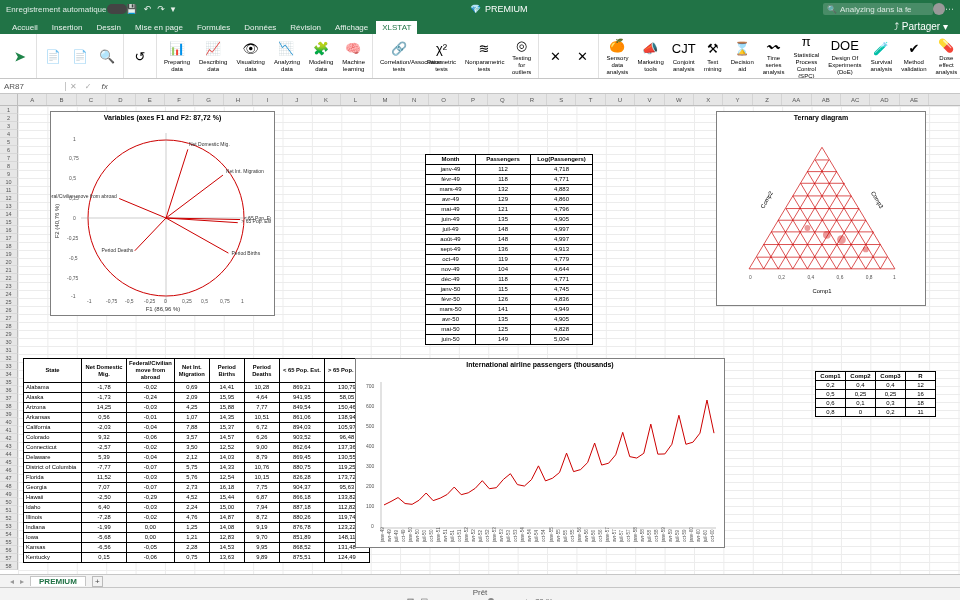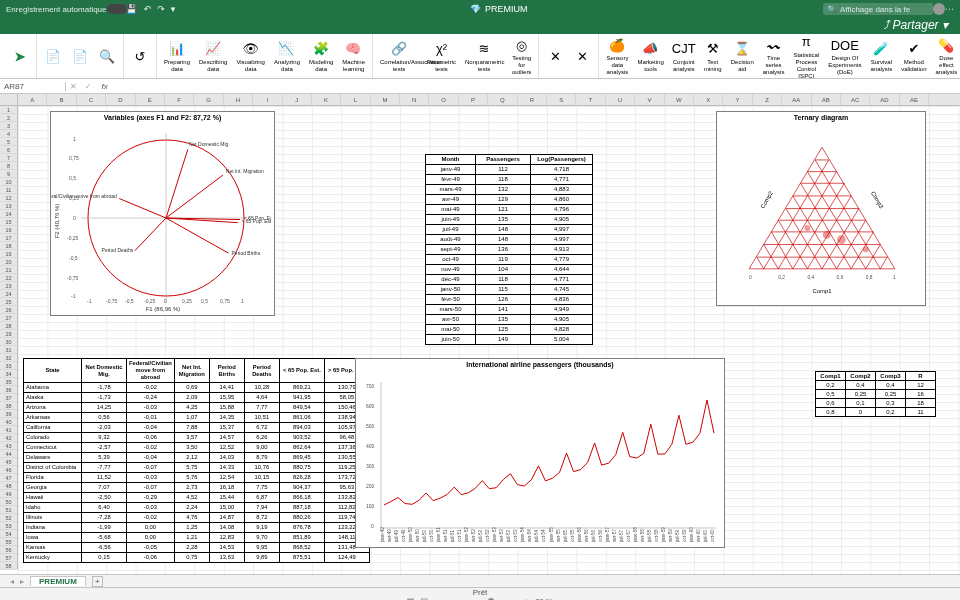--- a/index.html
+++ b/index.html
@@ -13,21 +13,21 @@
 .title-bar .qat-icons span { font-size: 9px; opacity: .9; }
 .title-bar .doc-name { flex: 1; text-align: center; font-size: 9px; display: flex; justify-content: center; align-items: center; gap: 3px; }
 .title-bar .search-pill { width: 110px; height: 12px; background: rgba(255,255,255,.18); border-radius: 2px; display: flex; align-items: center; padding: 0 4px; gap: 3px; font-size: 8px; color: rgba(255,255,255,.8); }
 .title-bar .avatar { width: 12px; height: 12px; background: #999; border-radius: 50%; }
 
 
 .tabs { height: 16px; background: #217346; display: flex; align-items: flex-end; gap: 2px; padding: 0 6px; }
 .tabs .tab { color: rgba(255,255,255,.9); padding: 2px 6px; font-size: 8px; }
 .tabs .tab.active { background: #fff; color: #217346; }
 .tabs .spacer { flex: 1; }
-.tabs .share-btn { color: #fff; font-size: 12px; padding: 2px 6px; cursor: pointer; font-style: italic; }
+.tabs .share-btn { color: #fff; font-size: 10px; padding: 2px 6px; cursor: pointer; }
 
 
 .ribbon { height: 45px; background: #fff; border-bottom: 1px solid #c6c6c6; display: flex; align-items: center; padding: 0 4px; overflow: hidden; }
 .ribbon .btn-group { display: flex; align-items: center; gap: 3px; padding: 0 4px; border-right: 1px solid #e1e1e1; height: 100%; }
 .ribbon .rib-item { display: flex; flex-direction: column; align-items: center; gap: 1px; padding: 2px 3px; cursor: pointer; }
 .ribbon .rib-item .ico { width: 18px; height: 18px; display: flex; align-items: center; justify-content: center; font-size: 13px; }
 .ribbon .rib-item .lbl { font-size: 6px; line-height: 7px; text-align: center; max-width: 38px; }
 .xl-green { color: #1e8449; font-weight: bold; font-size: 16px; }
 
 
@@ -94,27 +94,38 @@
     <span>↶</span>
     <span>↷</span>
     <span>▾</span>
   </div>
   <div class="doc-name">
     <span>💎</span>
     <span>PREMIUM</span>
   </div>
   <div class="search-pill">
     <span>🔍</span>
-    <span>Affichage dans la fe</span>
+    <span>Analyzing dans la fe</span>
   </div>
   <span class="avatar"></span>
   <span style="opacity:.85">⋯</span>
 </div>
 
 <div class="tabs">
+  <div id="tab-container" style="display:flex; gap:2px;">
+      <div class="tab">Accueil</div>
+      <div class="tab">Insertion</div>
+      <div class="tab">Dessin</div>
+      <div class="tab">Mise en page</div>
+      <div class="tab">Formules</div>
+      <div class="tab">Données</div>
+      <div class="tab">Révision</div>
+      <div class="tab">Affichage</div>
+      <div class="tab active">XLSTAT</div>
+    </div>
   <div class="spacer"></div>
   <div class="share-btn">
     <span>⤴</span>
     <span>Partager</span>
     <span>▾</span>
   </div>
 </div>
 
 <div class="ribbon" id="ribbon">
     <div class="btn-group">

